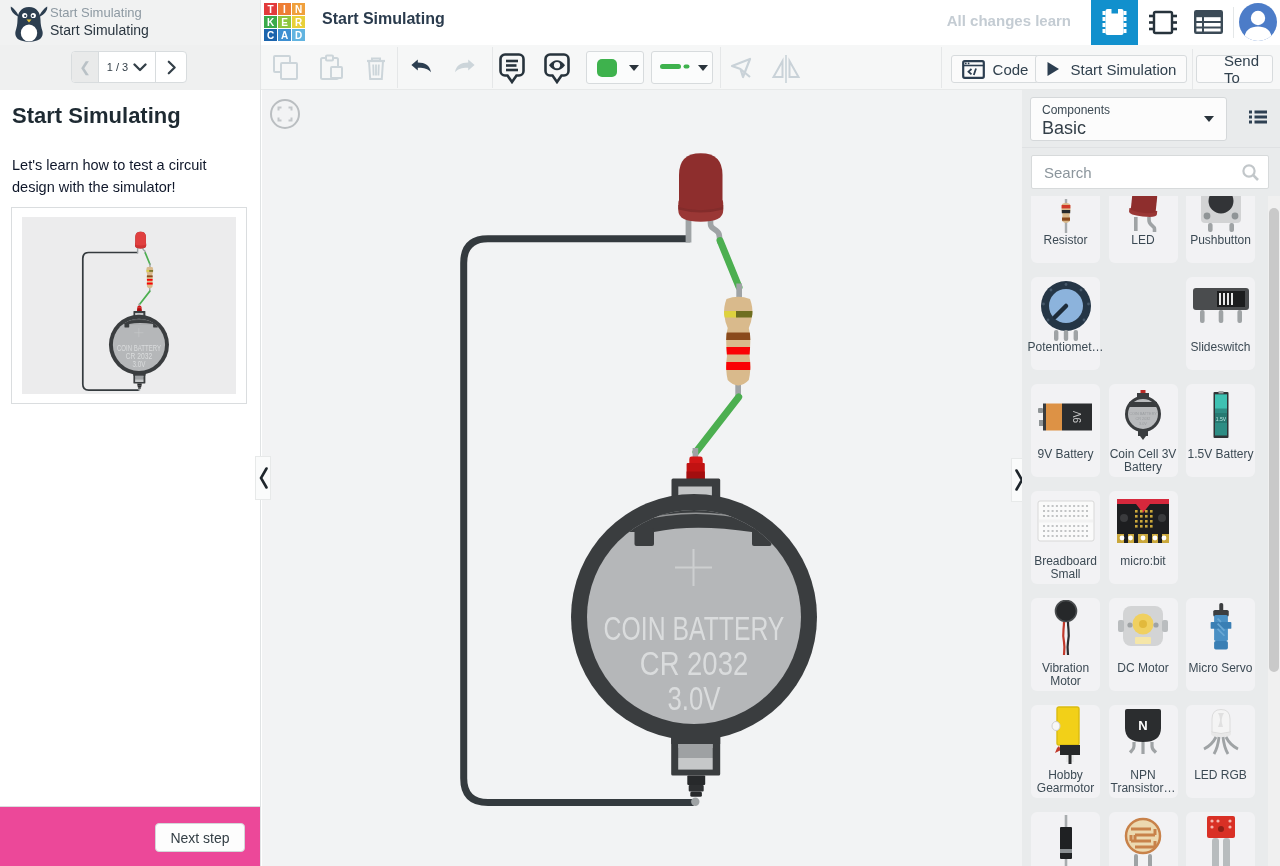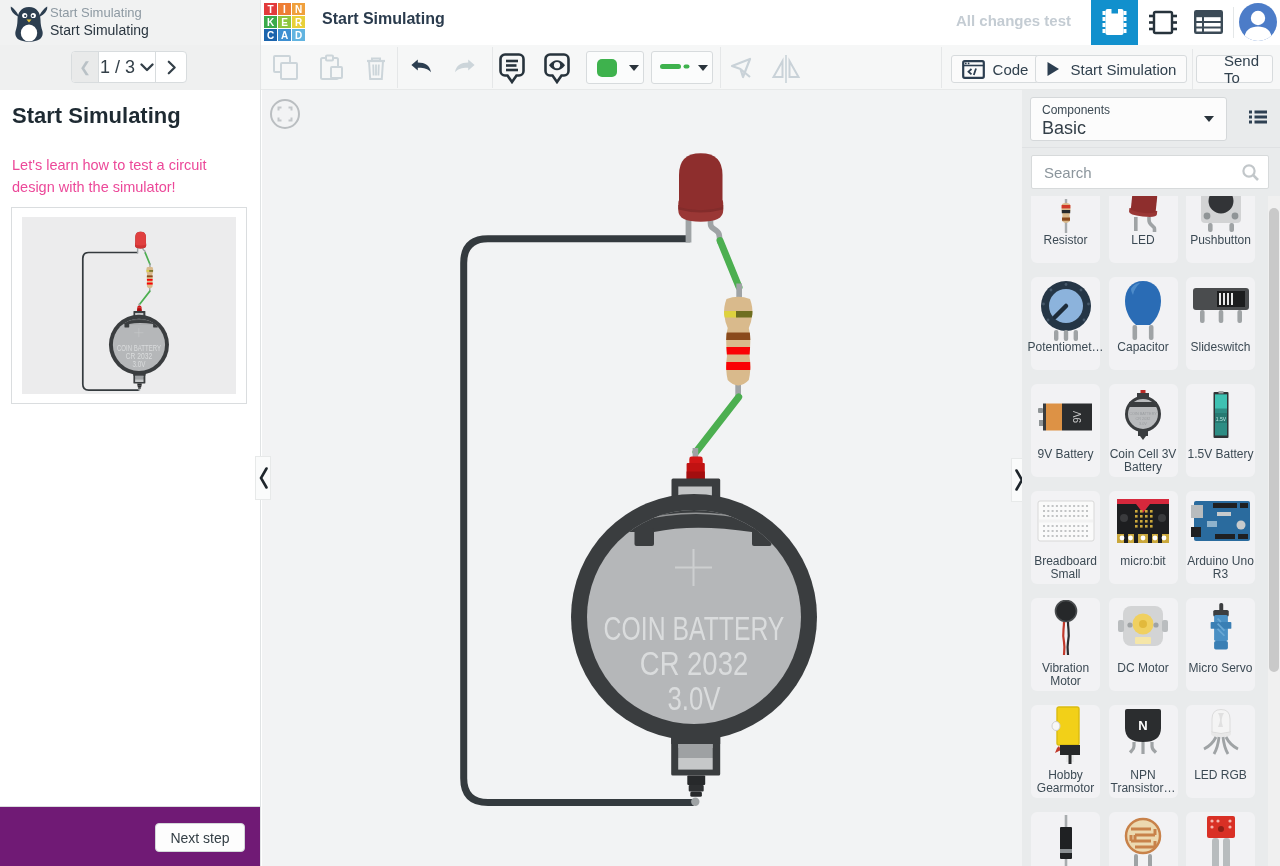--- a/index.html
+++ b/index.html
@@ -21,33 +21,33 @@
 #ic-table { position:absolute; left:1194px; top:10px; }
 #hdr-div { position:absolute; left:1233px; top:7px; width:1px; height:31px; background:#e4e7e8; }
 #avatar { position:absolute; left:1239px; top:3px; width:38px; height:38px; border-radius:50%; background:#4c7cc8; overflow:hidden; }
 
 
 #toolbar { position:absolute; left:0; top:45px; width:1280px; height:45px; background:#f6f7f7; border-bottom:1px solid #e7e9e9; }
 #tb-left { position:absolute; left:0; top:0; width:261px; height:45px; background:#eff0f0; border-right:1px solid #e3e5e6; }
 #pager { position:absolute; left:71px; top:6px; height:32px; display:flex; border:1px solid #d8dcde; border-radius:4px; background:#fff; overflow:hidden; }
 #pager .seg { height:30px; display:flex; align-items:center; justify-content:center; }
 #pg-prev { width:27px; background:#e9eaea; color:#b9c1c6; border-right:1px solid #d8dcde; font-size:14px; }
-#pg-mid { width:56px; color:#333f48; font-size:18px; gap:5px; }
+#pg-mid { width:56px; color:#333f48; font-size:11px; gap:5px; }
 #pg-next { width:31px; border-left:1px solid #d8dcde; color:#333f48; }
 .tbsep { position:absolute; top:2px; width:1px; height:41px; background:#e5e7e8; }
 .tbico { position:absolute; top:9px; }
 .btn { position:absolute; top:10px; height:28px; background:#fbfbfb; border:1px solid #d7dbdd; border-radius:3px; display:flex; align-items:center; justify-content:center; font-size:15px; color:#31414e; }
 
 
 #lpanel { position:absolute; left:0; top:90px; width:261px; height:716px; background:#fff; border-right:1px solid #e0e3e4; }
 #lp-h1 { position:absolute; left:12px; top:13px; font-size:22px; font-weight:bold; color:#1e2a32; letter-spacing:0px; }
-#lp-p { position:absolute; left:12px; top:64px; width:230px; font-size:14.5px; line-height:22px; color:#ec4899; }
+#lp-p { position:absolute; left:12px; top:64px; width:230px; font-size:14.5px; line-height:22px; color:#0f172a; }
 #preview { position:absolute; left:11px; top:117px; width:236px; height:197px; background:#fff; border:1px solid #dadddf; }
 #pv-img { position:absolute; left:10px; top:9px; width:214px; height:177px; background:#ececed; overflow:hidden; }
-#lfoot { position:absolute; left:0; top:806px; width:261px; height:60px; background:#701a75; border-top:1px solid #dadcdd; border-right:1px solid #e0e3e4; }
+#lfoot { position:absolute; left:0; top:806px; width:261px; height:60px; background:#ec4899; border-top:1px solid #dadcdd; border-right:1px solid #e0e3e4; }
 #nextstep { position:absolute; left:155px; top:16px; width:90px; height:29px; background:#fdfdfd; border:1px solid #d3d7d9; border-radius:4px; font-size:14px; color:#333e45; display:flex; align-items:center; justify-content:center; }
 
 
 #canvas { position:absolute; left:262px; top:90px; width:760px; height:776px; background:#f2f3f4; }
 #zoomfit { position:absolute; left:8px; top:9px; width:30px; height:30px; border-radius:50%; border:2px solid #babec1; }
 .handle { position:absolute; width:16px; height:44px; background:#fafbfb; border:1px solid #e7e9e9; display:flex; align-items:center; justify-content:center; font-size:15px; color:#20262b; }
 
 
 #rpanel { position:absolute; left:1022px; top:90px; width:258px; height:776px; background:#e9ebec; }
 #comp-dd { position:absolute; left:8px; top:7px; width:197px; height:44px; background:#fcfcfc; border:1px solid #d5d8da; border-radius:3px; }
@@ -90,21 +90,21 @@
         <div style="background:#ee7e35">I</div>
         <div style="background:#f0a03c">N</div>
       <div style="background:#3aaa4b">K</div>
         <div style="background:#8dc63f">E</div>
         <div style="background:#e8d03a">R</div>
       <div style="background:#1b64ad">C</div>
         <div style="background:#3d8fd1">A</div>
         <div style="background:#62b4e0">D</div>
     </div>
     <div id="hdr-title">Start Simulating</div>
-    <div id="saved">All changes test</div>
+    <div id="saved">All changes learn</div>
     <div id="btn-chip">
       <svg width="47" height="45" viewBox="0 0 47 45">
         <rect x="14.5" y="9" width="18" height="26" rx="2" fill="#fff"></rect>
         <rect x="20.5" y="9" width="6.5" height="4.5" fill="#1190cd"></rect>
         <g fill="#fff">
           <rect x="11.5" y="11" width="3" height="4"></rect>
             <rect x="11.5" y="17" width="3" height="4"></rect>
             <rect x="11.5" y="23" width="3" height="4"></rect>
             <rect x="11.5" y="29" width="3" height="4"></rect>
           <rect x="32.5" y="11" width="3" height="4"></rect>
@@ -429,29 +429,20 @@
               <circle cx="46" cy="40" r="1.4"></circle>
               <circle cx="13" cy="10" r="1.4"></circle>
               <circle cx="5.5" cy="24" r="1.4"></circle>
               <circle cx="10" cy="40" r="1.4"></circle>
             </g>
           <rect x="16" y="50" width="4.4" height="11" rx="2" fill="#9fa3a5"></rect>
           <rect x="25.8" y="50" width="4.4" height="11" rx="2" fill="#9fa3a5"></rect>
           <rect x="35.6" y="50" width="4.4" height="11" rx="2" fill="#9fa3a5"></rect>
         </svg>
         <div class="lbl">Potentiomet…</div>
-      </div>
-      <div class="card" style="left:86.5px;top:81px">
-        <svg class="ci" style="top:34px" width="40" height="62" viewBox="0 0 40 62">
-          <path d="M20 1 C31 1 38 9 38 21 C38 33 31 42 27 45 L13 45 C9 42 2 33 2 21 C2 9 9 1 20 1 Z" fill="#2a6cb5"></path>
-          <path d="M8 9 C10 5 14 3 17 3 C13 7 11 10 10 15 C9 13 8 11 8 9 Z" fill="#4d8bc9"></path>
-          <rect x="9.5" y="45" width="4.6" height="15" rx="2" fill="#9fa3a5"></rect>
-          <rect x="25.9" y="45" width="4.6" height="15" rx="2" fill="#9fa3a5"></rect>
-        </svg>
-        <div class="lbl">Capacitor</div>
       </div>
       <div class="card" style="left:164px;top:81px">
         <svg class="ci" style="top:32px" width="58" height="50" viewBox="0 0 58 50">
           <rect x="1" y="4" width="56" height="22" rx="3" fill="#4a4c4e"></rect>
           <rect x="25" y="7" width="28" height="16" fill="#1c1d1e"></rect>
           <g stroke="#e8e8e8" stroke-width="2">
               <line x1="28" y1="9" x2="28" y2="21"></line>
               <line x1="32" y1="9" x2="32" y2="21"></line>
               <line x1="36" y1="9" x2="36" y2="21"></line>
               <line x1="40" y1="9" x2="40" y2="21"></line>
@@ -552,35 +543,20 @@
           <g fill="#fff">
               <circle cx="6" cy="40" r="2.4"></circle>
               <circle cx="14.5" cy="40" r="2.4"></circle>
               <circle cx="27" cy="40" r="2.4"></circle>
               <circle cx="39" cy="40" r="2.4"></circle>
               <circle cx="48" cy="40" r="2.4"></circle>
             </g>
         </svg>
         <div class="lbl">micro:bit</div>
       </div>
-      <div class="card" style="left:164px;top:295px">
-        <svg class="ci" style="top:30px" width="60" height="44" viewBox="0 0 60 44">
-          <rect x="3" y="2" width="56" height="40" rx="2" fill="#2a6b9e"></rect>
-          <rect x="0" y="6" width="12" height="13" fill="#b8bcbe"></rect>
-          <rect x="0" y="28" width="10" height="10" fill="#1f2022"></rect>
-          <rect x="22" y="4" width="24" height="5" fill="#1f2022"></rect>
-          <rect x="49" y="4" width="8" height="5" fill="#1f2022"></rect>
-          <rect x="24" y="35" width="20" height="5" fill="#1f2022"></rect>
-          <rect x="47" y="35" width="10" height="5" fill="#1f2022"></rect>
-          <circle cx="50" cy="26" r="4.5" fill="#c8cbcc"></circle>
-          <rect x="26" y="13" width="14" height="4" fill="#c8cbcc"></rect>
-          <rect x="16" y="22" width="10" height="6" fill="#8fb3cc"></rect>
-        </svg>
-        <div class="lbl">Arduino Uno<br>R3</div>
-      </div>
 
       <div class="card" style="left:9px;top:402px">
         <svg class="ci" style="top:30px" width="26" height="56" viewBox="0 0 26 56">
           <circle cx="13" cy="11" r="10.5" fill="#26282a"></circle>
           <circle cx="13" cy="11" r="10.5" fill="none" stroke="#4a4d4f" stroke-width="1.6"></circle>
           <path d="M11 22 C11 30 9 34 11 42 C12 48 11 52 11 55" fill="none" stroke="#c0392b" stroke-width="2.2"></path>
           <path d="M15 22 C15 30 17 34 15 42 C14 48 15 52 15 55" fill="none" stroke="#2b2d2f" stroke-width="2.2"></path>
         </svg>
         <div class="lbl">Vibration<br>Motor</div>
       </div>

